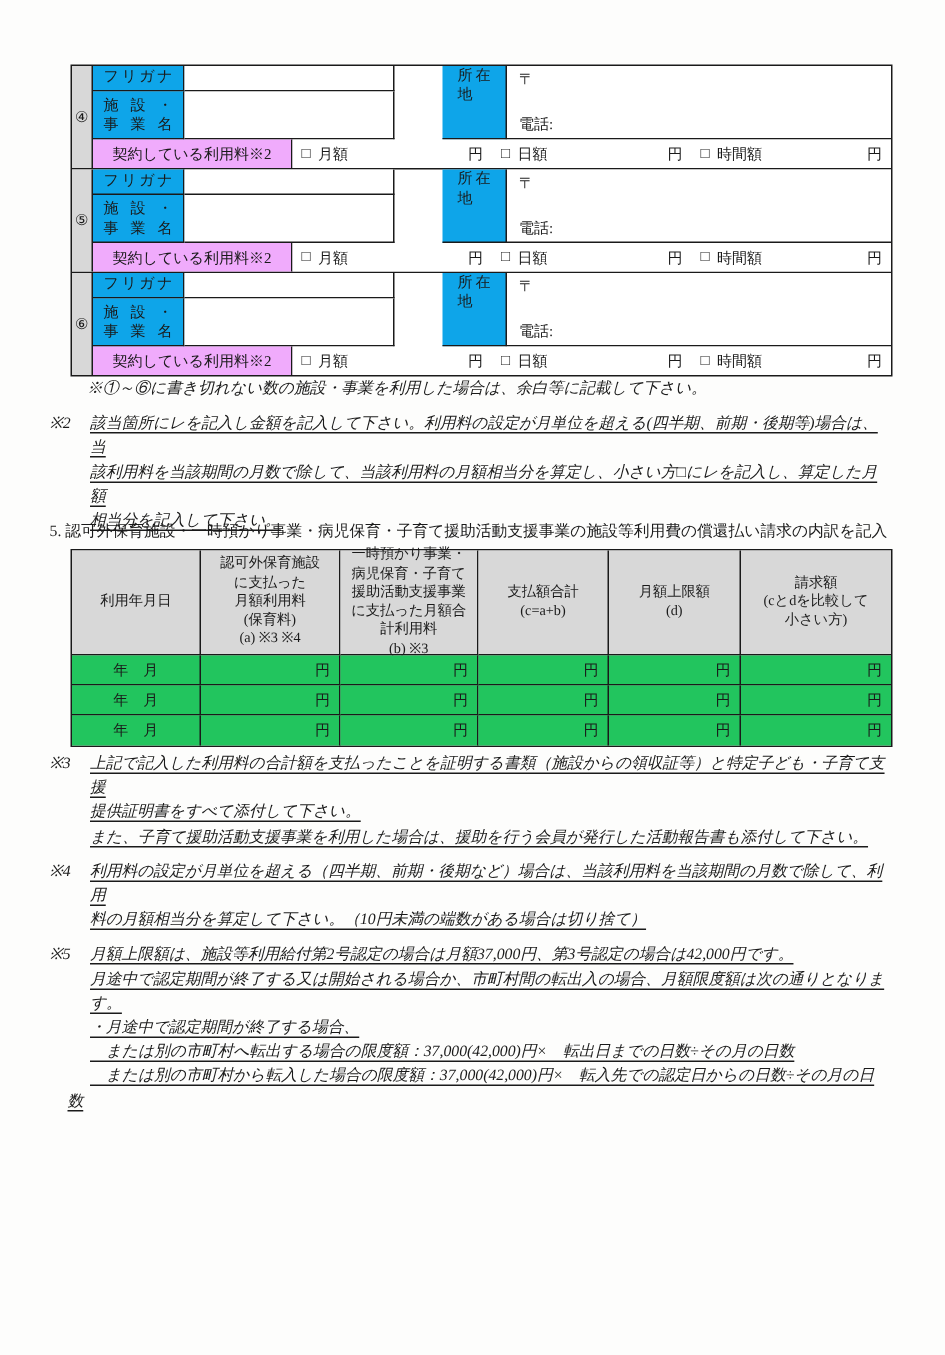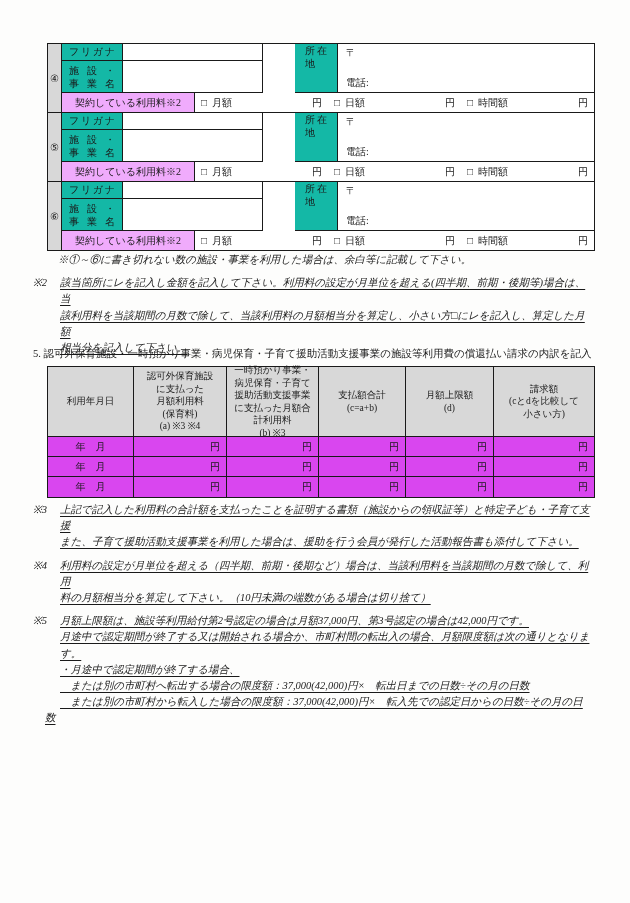--- a/index.html
+++ b/index.html
@@ -18,21 +18,21 @@
     position: absolute; left: 47px; top: 43px; width: 548px;
     border: 1.5px solid #1a1a1a;
     background: #fff;
   }
   .fblock { display: grid;
     grid-template-columns: 14px 61px 140px 75px 1fr;
     grid-template-rows: 17px 32px 19px;
     border-bottom: 1px solid #1a1a1a;
   }
   .fblock:last-child { border-bottom: none; }
-  .g { background: #14b8a6; }
+  .g { background: #0ea5e9; }
   .cell { border-right: 1px solid #1a1a1a; border-bottom: 1px solid #1a1a1a; }
   .numcell { grid-column:1; grid-row:1/4; border-right:1px solid #1a1a1a;
     display:flex; align-items:center; justify-content:center;
     font-size:10px; background:#d8d8d8; }
   .furilabel { grid-column:2; grid-row:1; }
   .furiinput { grid-column:3; grid-row:1; background:#fff; }
   .loclabel  { grid-column:4; grid-row:1/3; display:flex; align-items:flex-start;margin-left:32px; }
   .addrcell  { grid-column:5; grid-row:1/3; border-bottom:1px solid #1a1a1a; border-right:none;
     display:flex; flex-direction:column; justify-content:space-between;
     padding:2px 6px 2px 8px; font-size:10px; background:#fff; }
@@ -72,21 +72,21 @@
     border:1.5px solid #1a1a1a; background:#fff;
     display:grid;
     grid-template-columns: 86px 93px 92px 87px 88px 1fr;
     grid-template-rows: 70px 20px 20px 20px;
   }
   .hcell { background:#d8d8d8; border-right:1px solid #1a1a1a; border-bottom:1.5px solid #1a1a1a;
     display:flex; align-items:center; justify-content:center; text-align:center;
     font-size:9.5px; line-height:12.5px; white-space:pre-line; padding:2px 1px; }
   .hcell:nth-child(6) { border-right:none; }
   .dcell { border-right:1px solid #1a1a1a; border-bottom:1px solid #1a1a1a;
-    font-size:10px; display:flex; align-items:center; background:#d946ef; }
+    font-size:10px; display:flex; align-items:center; background:#22c55e; }
   .dcell.last { border-right:none; }
   .dcell.bot { border-bottom:none; }
   .dcell.date { justify-content:center; }
   .dcell.amt { justify-content:flex-end; padding-right:6px; }
 </style>
 </head>
 <body>
 
 <div class="page">
 
@@ -267,20 +267,21 @@
     <div class="dcell amt bot">円</div>
     <div class="dcell amt bot">円</div>
     <div class="dcell amt bot">円</div>
     <div class="dcell amt bot last">円</div>
   </div>
 
   <div class="notes-bottom">
     <div class="note u">
       <span class="marker">※3</span>
       <div class="nline">上記で記入した利用料の合計額を支払ったことを証明する書類（施設からの領収証等）と特定子ども・子育て支援</div>
+      <div class="nline">提供証明書をすべて添付して下さい。</div>
       <div class="nline">また、子育て援助活動支援事業を利用した場合は、援助を行う会員が発行した活動報告書も添付して下さい。</div>
     </div>
     <div class="note u">
       <span class="marker">※4</span>
       <div class="nline">利用料の設定が月単位を超える（四半期、前期・後期など）場合は、当該利用料を当該期間の月数で除して、利用</div>
       <div class="nline">料の月額相当分を算定して下さい。（10円未満の端数がある場合は切り捨て）</div>
     </div>
     <div class="note u">
       <span class="marker">※5</span>
       <div class="nline">月額上限額は、施設等利用給付第2号認定の場合は月額37,000円、第3号認定の場合は42,000円です。</div>

